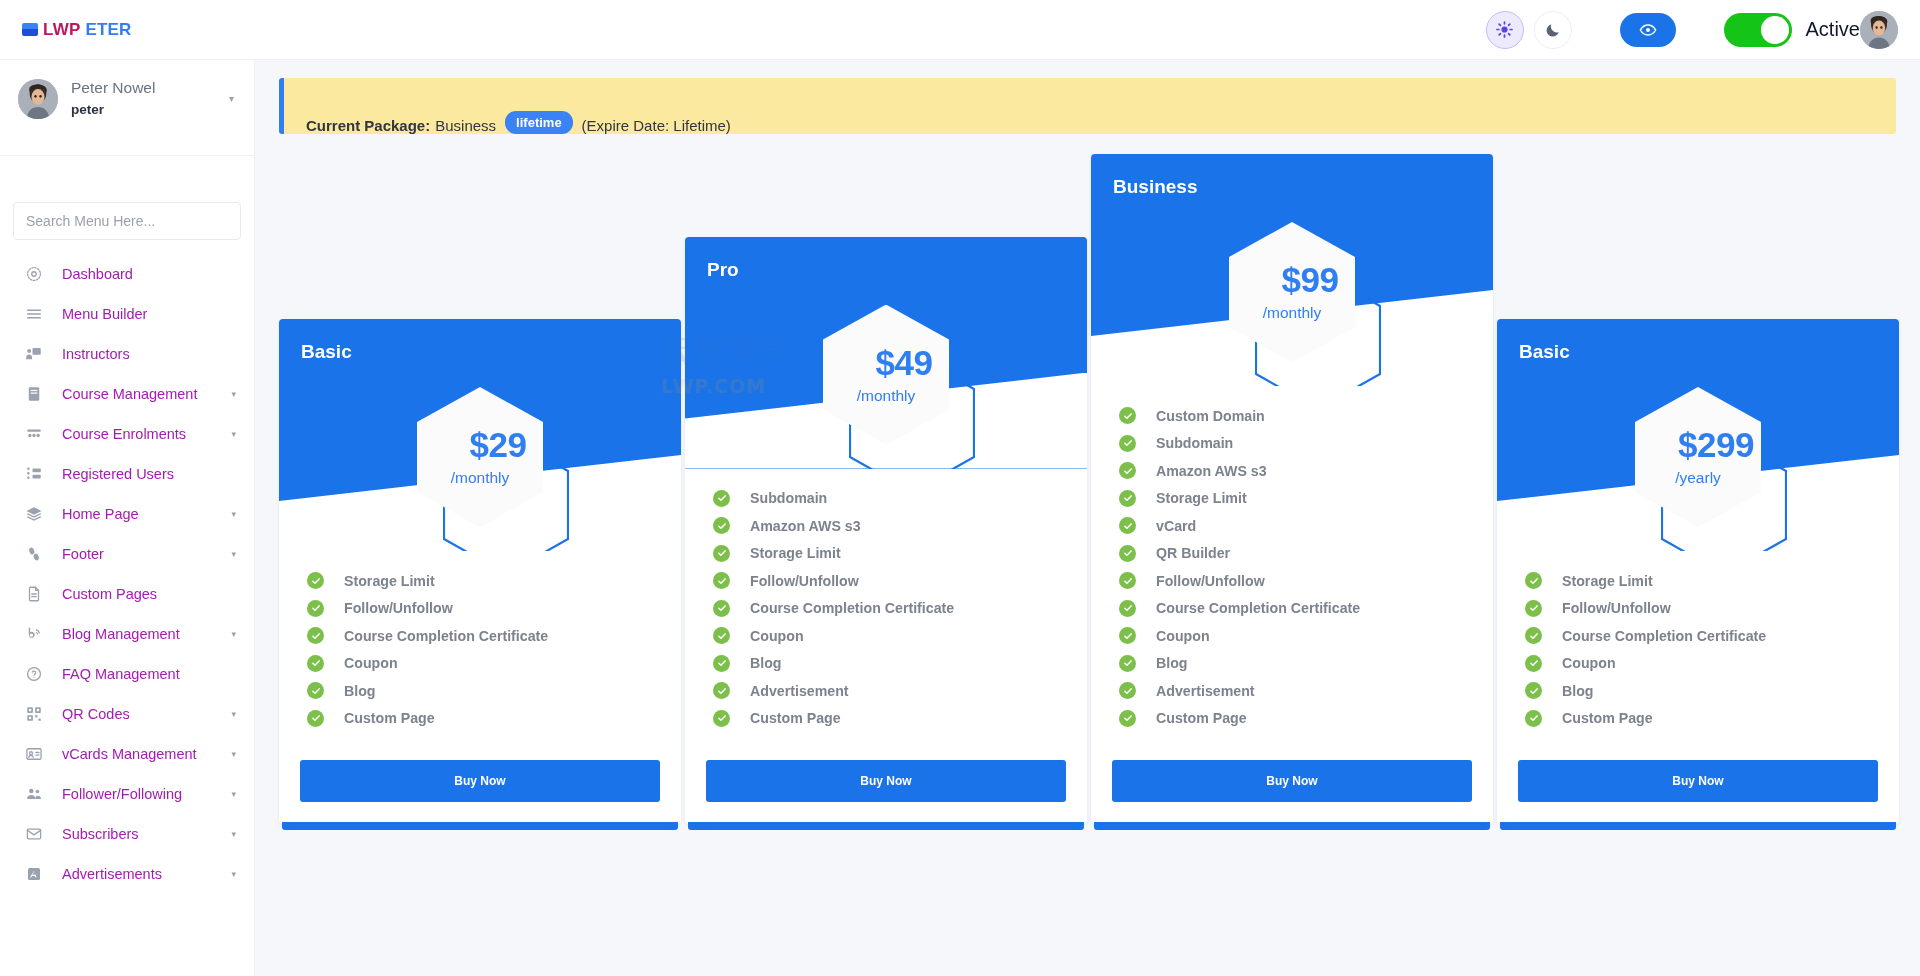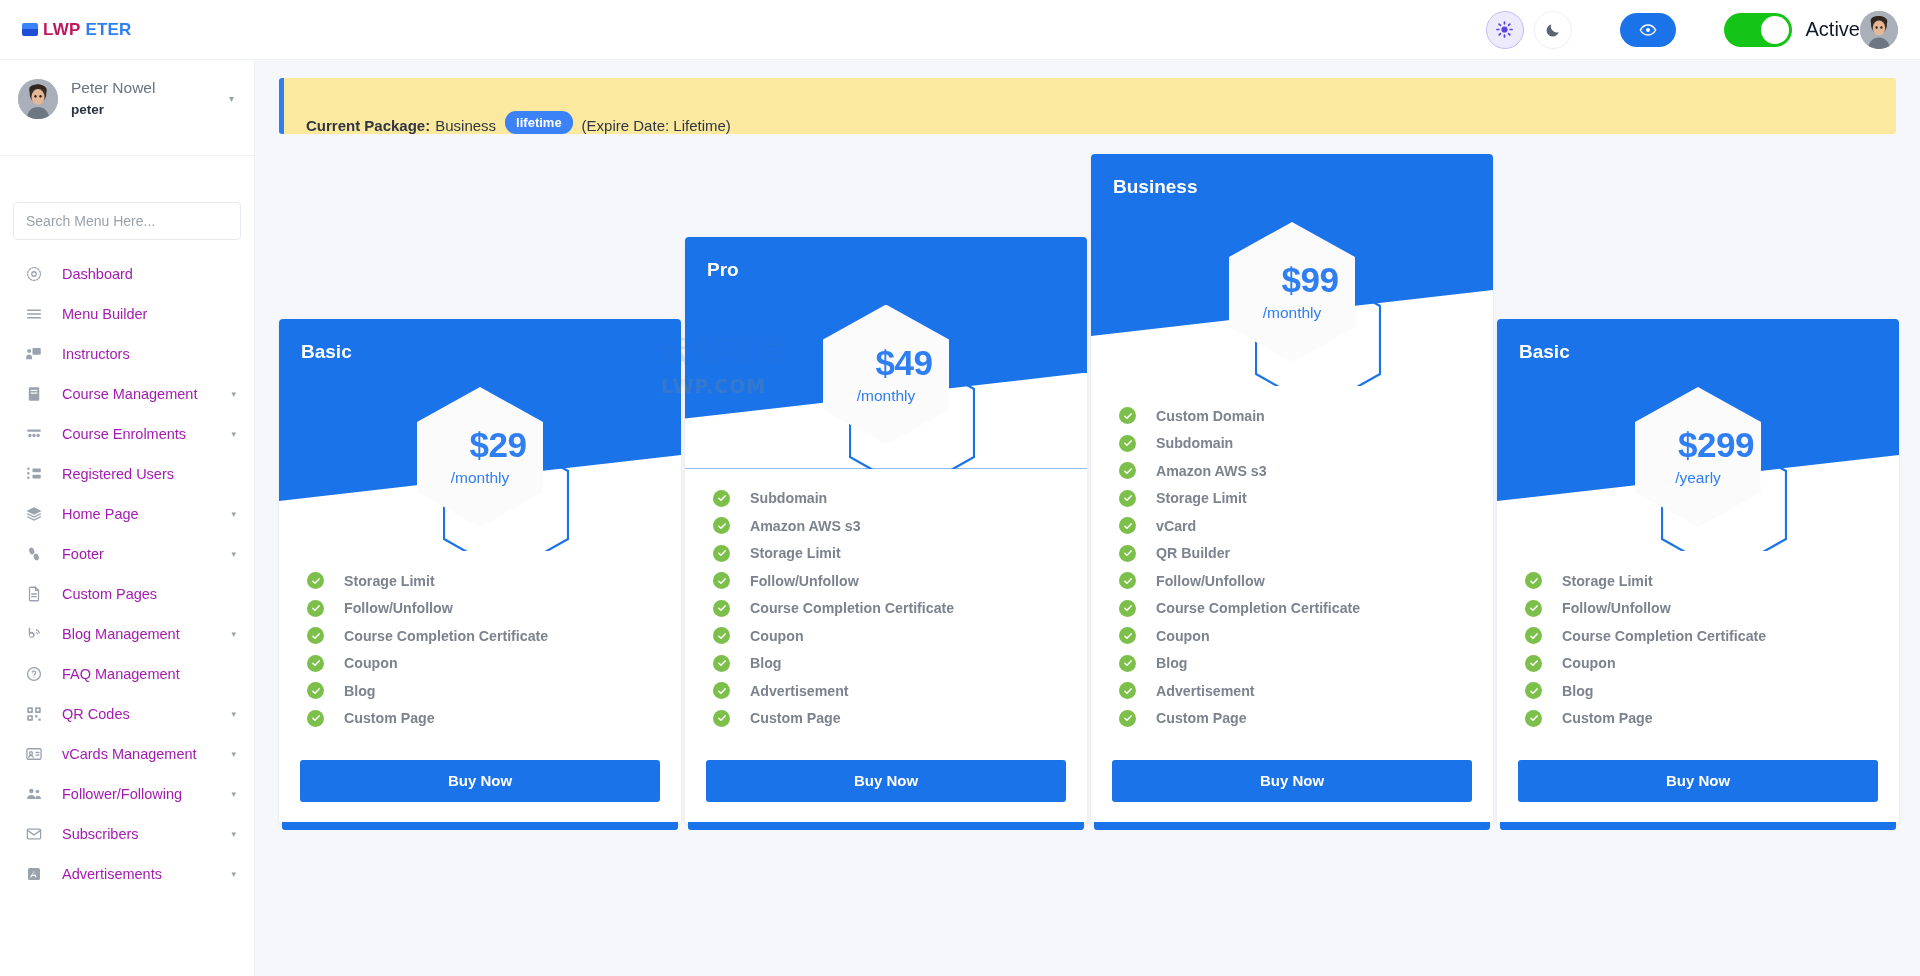--- a/index.html
+++ b/index.html
@@ -216,21 +216,21 @@
     display: flex; align-items: center; justify-content: center;
   }
   .feat-check svg { display: block; }
   .feat-label { margin-left: 20px; font-size: 14.2px; color: #7c838e; }
 
   .buy-btn {
     display: block;
     margin: 22px 21px 10px 21px;
     height: 42px; line-height: 42px;
     background: #1a73e8; color: #fff;
-    font-size: 15px; font-weight: 700;
+    font-size: 12px; font-weight: 700;
     text-align: center; border-radius: 3px;
     border: none; width: calc(100% - 42px);
     font-family: "Liberation Sans", sans-serif;
     cursor: pointer;
   }
 
   
   .watermark {
     position: absolute;
     left: 406px; top: 270px;

